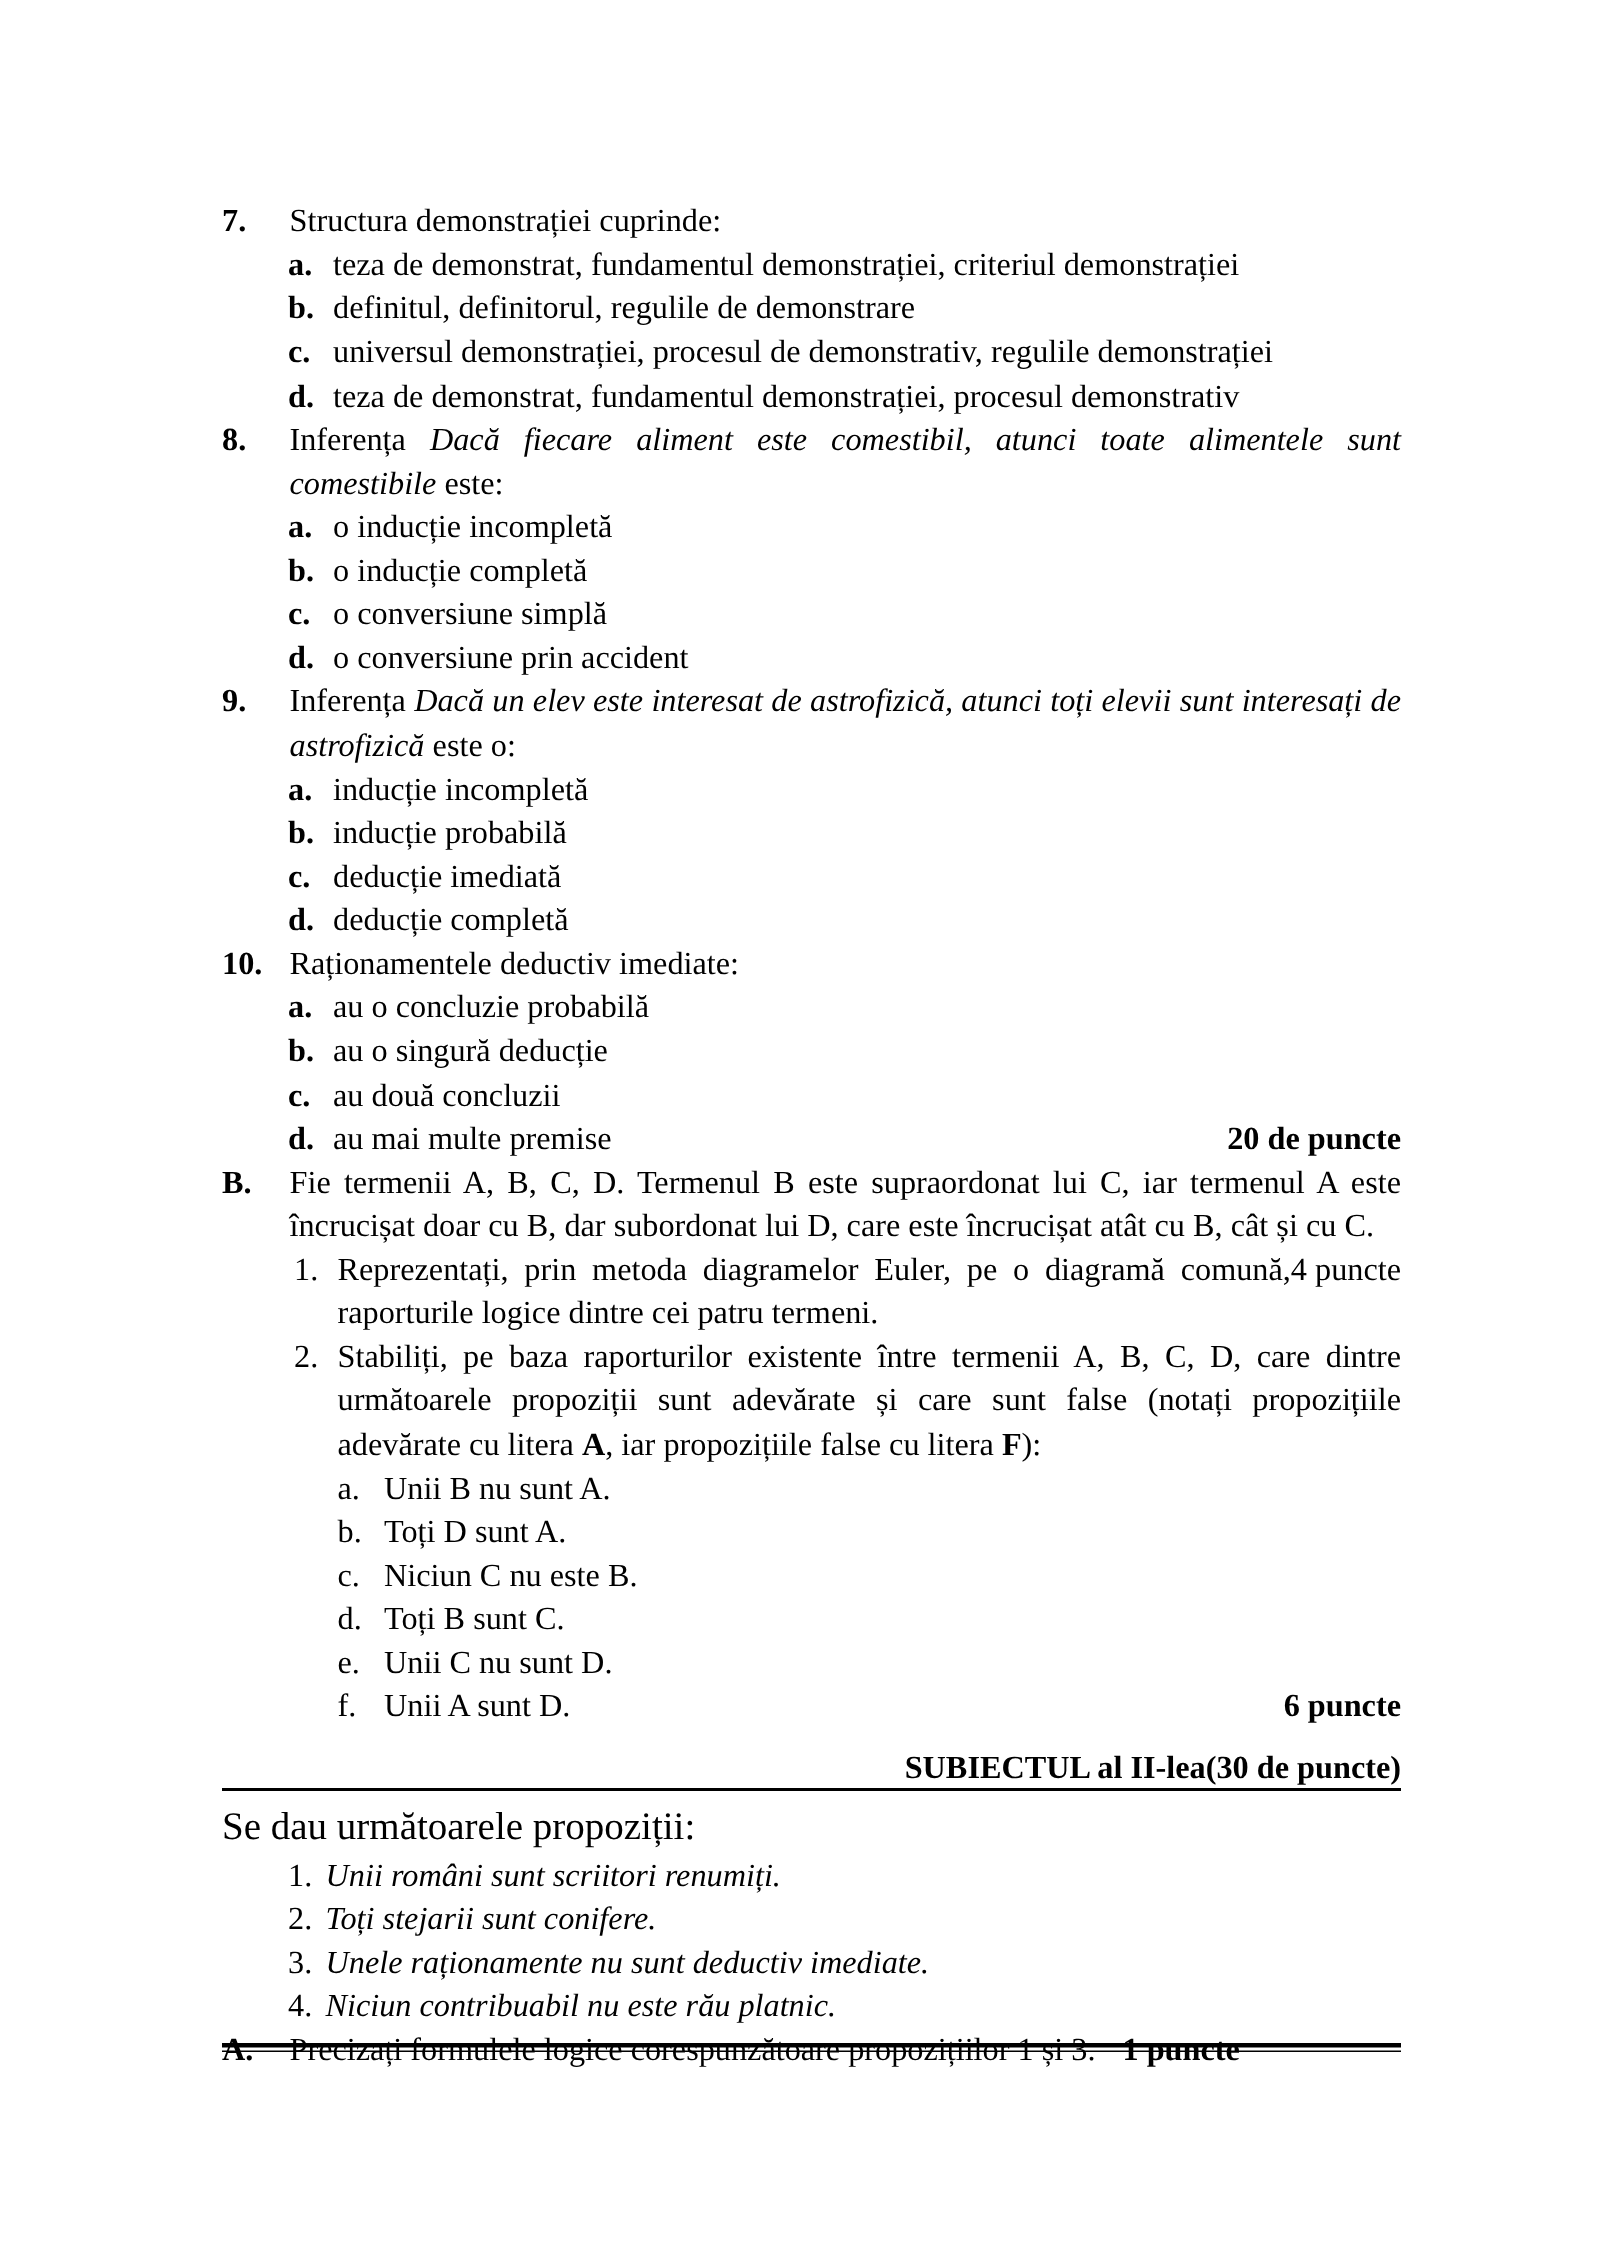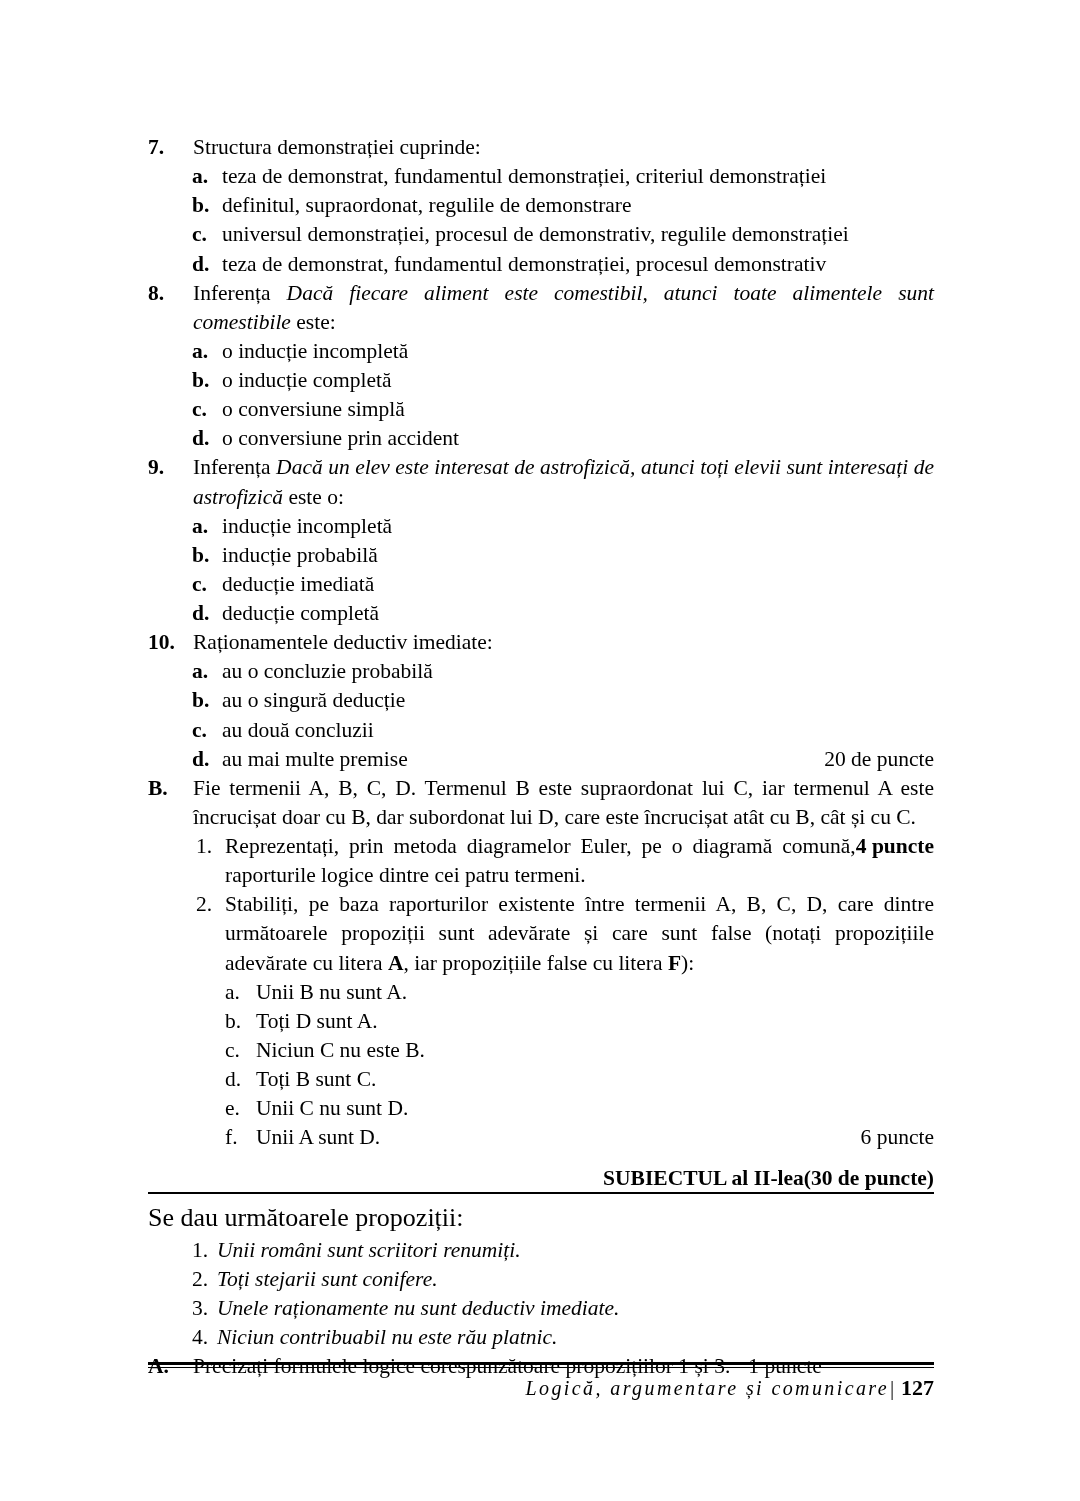--- a/index.html
+++ b/index.html
@@ -90,34 +90,34 @@
     line-height: 1.355;
     margin-left: 77px;
   }
   .subopt > .marker {
     width: 31px;
     font-weight: normal;
   }
 
   
   .points {
-    font-weight: normal;
+    font-weight: bold;
     white-space: nowrap;
   }
   .with-points {
     display: flex;
     justify-content: space-between;
     align-items: baseline;
     gap: 4px;
   }
   .with-points > .txt { flex: 0 1 auto; }
 
   .inline-points {
     float: right;
-    font-weight: bold;
+    font-weight: normal;
   }
 
   em { font-style: italic; }
   b  { font-weight: bold; }
 
   
   .section-head {
     display: flex;
     justify-content: flex-end;
     align-items: baseline;
@@ -185,21 +185,21 @@
     <div class="row q">
       <span class="marker">7.</span>
       <span class="body">Structura demonstrației cuprinde:</span>
     </div>
     <div class="opt">
       <span class="marker">a.</span>
       <span class="body">teza de demonstrat, fundamentul demonstrației, criteriul demonstrației</span>
     </div>
     <div class="opt">
       <span class="marker">b.</span>
-      <span class="body">definitul, supraordonat, regulile de demonstrare</span>
+      <span class="body">definitul, definitorul, regulile de demonstrare</span>
     </div>
     <div class="opt">
       <span class="marker">c.</span>
       <span class="body">universul demonstrației, procesul de demonstrativ, regulile demonstrației</span>
     </div>
     <div class="opt">
       <span class="marker">d.</span>
       <span class="body">teza de demonstrat, fundamentul demonstrației, procesul demonstrativ</span>
     </div>
 
@@ -338,15 +338,14 @@
 
     <div class="row q">
       <span class="marker">A.</span>
       <span class="body"><span>Precizați formulele logice corespunzătoare propozițiilor 1 și 3.</span><span class="points" style="margin-left:18px;">1 puncte</span></span>
     </div>
 
   </div>
 
   <div class="footer">
     <div class="footer-rule"></div>
-    <div class="footer-text"><span>Logică, argumentare și comunicare|</span><span class="pageno">127</span></div>
   </div>
 </div>
 
 </body></html>

